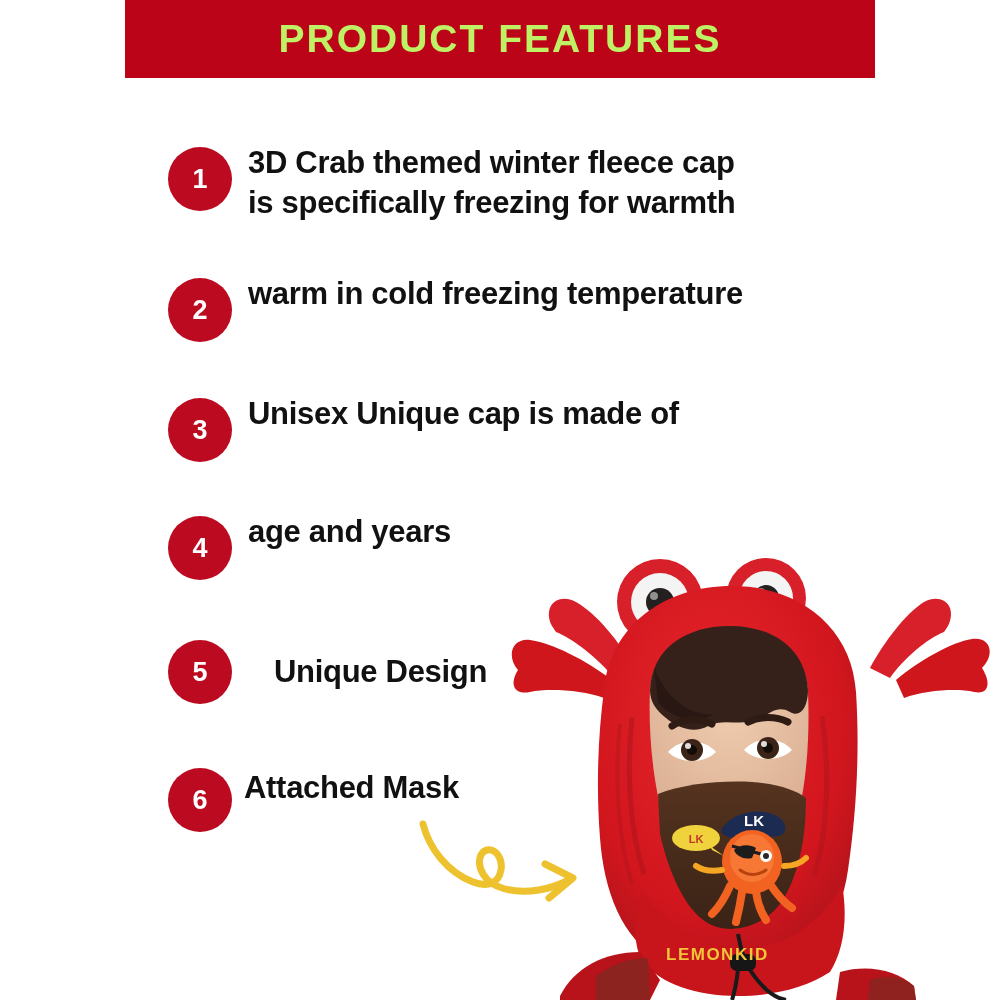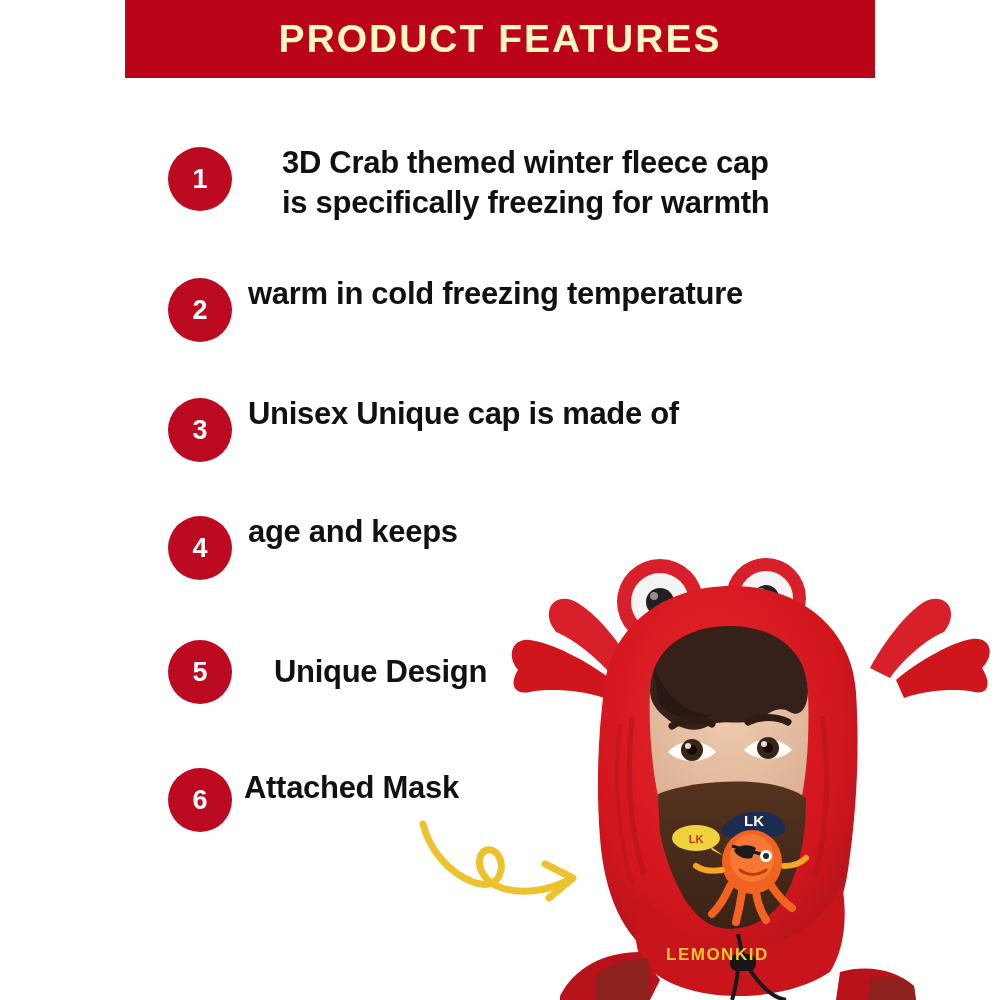--- a/index.html
+++ b/index.html
@@ -18,21 +18,21 @@
 
   
   #header-banner {
     position:absolute;
     left:125px; top:0px;
     width:750px; height:78px;
     background:#bc0418;
     display:flex; align-items:center; justify-content:center;
   }
   #header-title {
-    color:#fef9c3;
+    color:#bef264;
     font-size:39px;
     font-weight:bold;
     letter-spacing:2.0px;
     text-transform:uppercase;
     font-family:"Liberation Sans", sans-serif;
     white-space:nowrap;
   }
 
   
   #feature-list { position:absolute; left:0; top:0; width:1000px; height:1000px; }
@@ -58,21 +58,21 @@
     font-weight:bold;
     line-height:1.28;
     letter-spacing:-0.3px;
     font-family:"Liberation Sans", sans-serif;
     white-space:nowrap;
   }
   .feature-text .line { display:block; }
 
   
   #item-1 .feature-badge { left:168px; top:147px; }
-  #item-1 .feature-text  { left:248px; top:143px;margin-left:34px; }
+  #item-1 .feature-text  { left:248px; top:143px; }
   #item-2 .feature-badge { left:168px; top:278px; }
   #item-2 .feature-text  { left:248px; top:274px; }
   #item-3 .feature-badge { left:168px; top:398px; }
   #item-3 .feature-text  { left:248px; top:394px; }
   #item-4 .feature-badge { left:168px; top:516px; }
   #item-4 .feature-text  { left:248px; top:512px; }
   #item-5 .feature-badge { left:168px; top:640px; }
   #item-5 .feature-text  { left:274px; top:652px; }
   #item-6 .feature-badge { left:168px; top:768px; }
   #item-6 .feature-text  { left:244px; top:768px; }
@@ -131,21 +131,21 @@
       <div class="feature-text">
         <span class="line">Unisex Unique cap is made of</span>
       </div>
     </div>
 
     <div class="feature-item" id="item-4">
       <div class="feature-badge">
         <span class="feature-badge-num">4</span>
       </div>
       <div class="feature-text">
-        <span class="line">age and keeps</span>
+        <span class="line">age and years</span>
       </div>
     </div>
 
     <div class="feature-item" id="item-5">
       <div class="feature-badge">
         <span class="feature-badge-num">5</span>
       </div>
       <div class="feature-text">
         <span class="line">Unique Design</span>
       </div>

